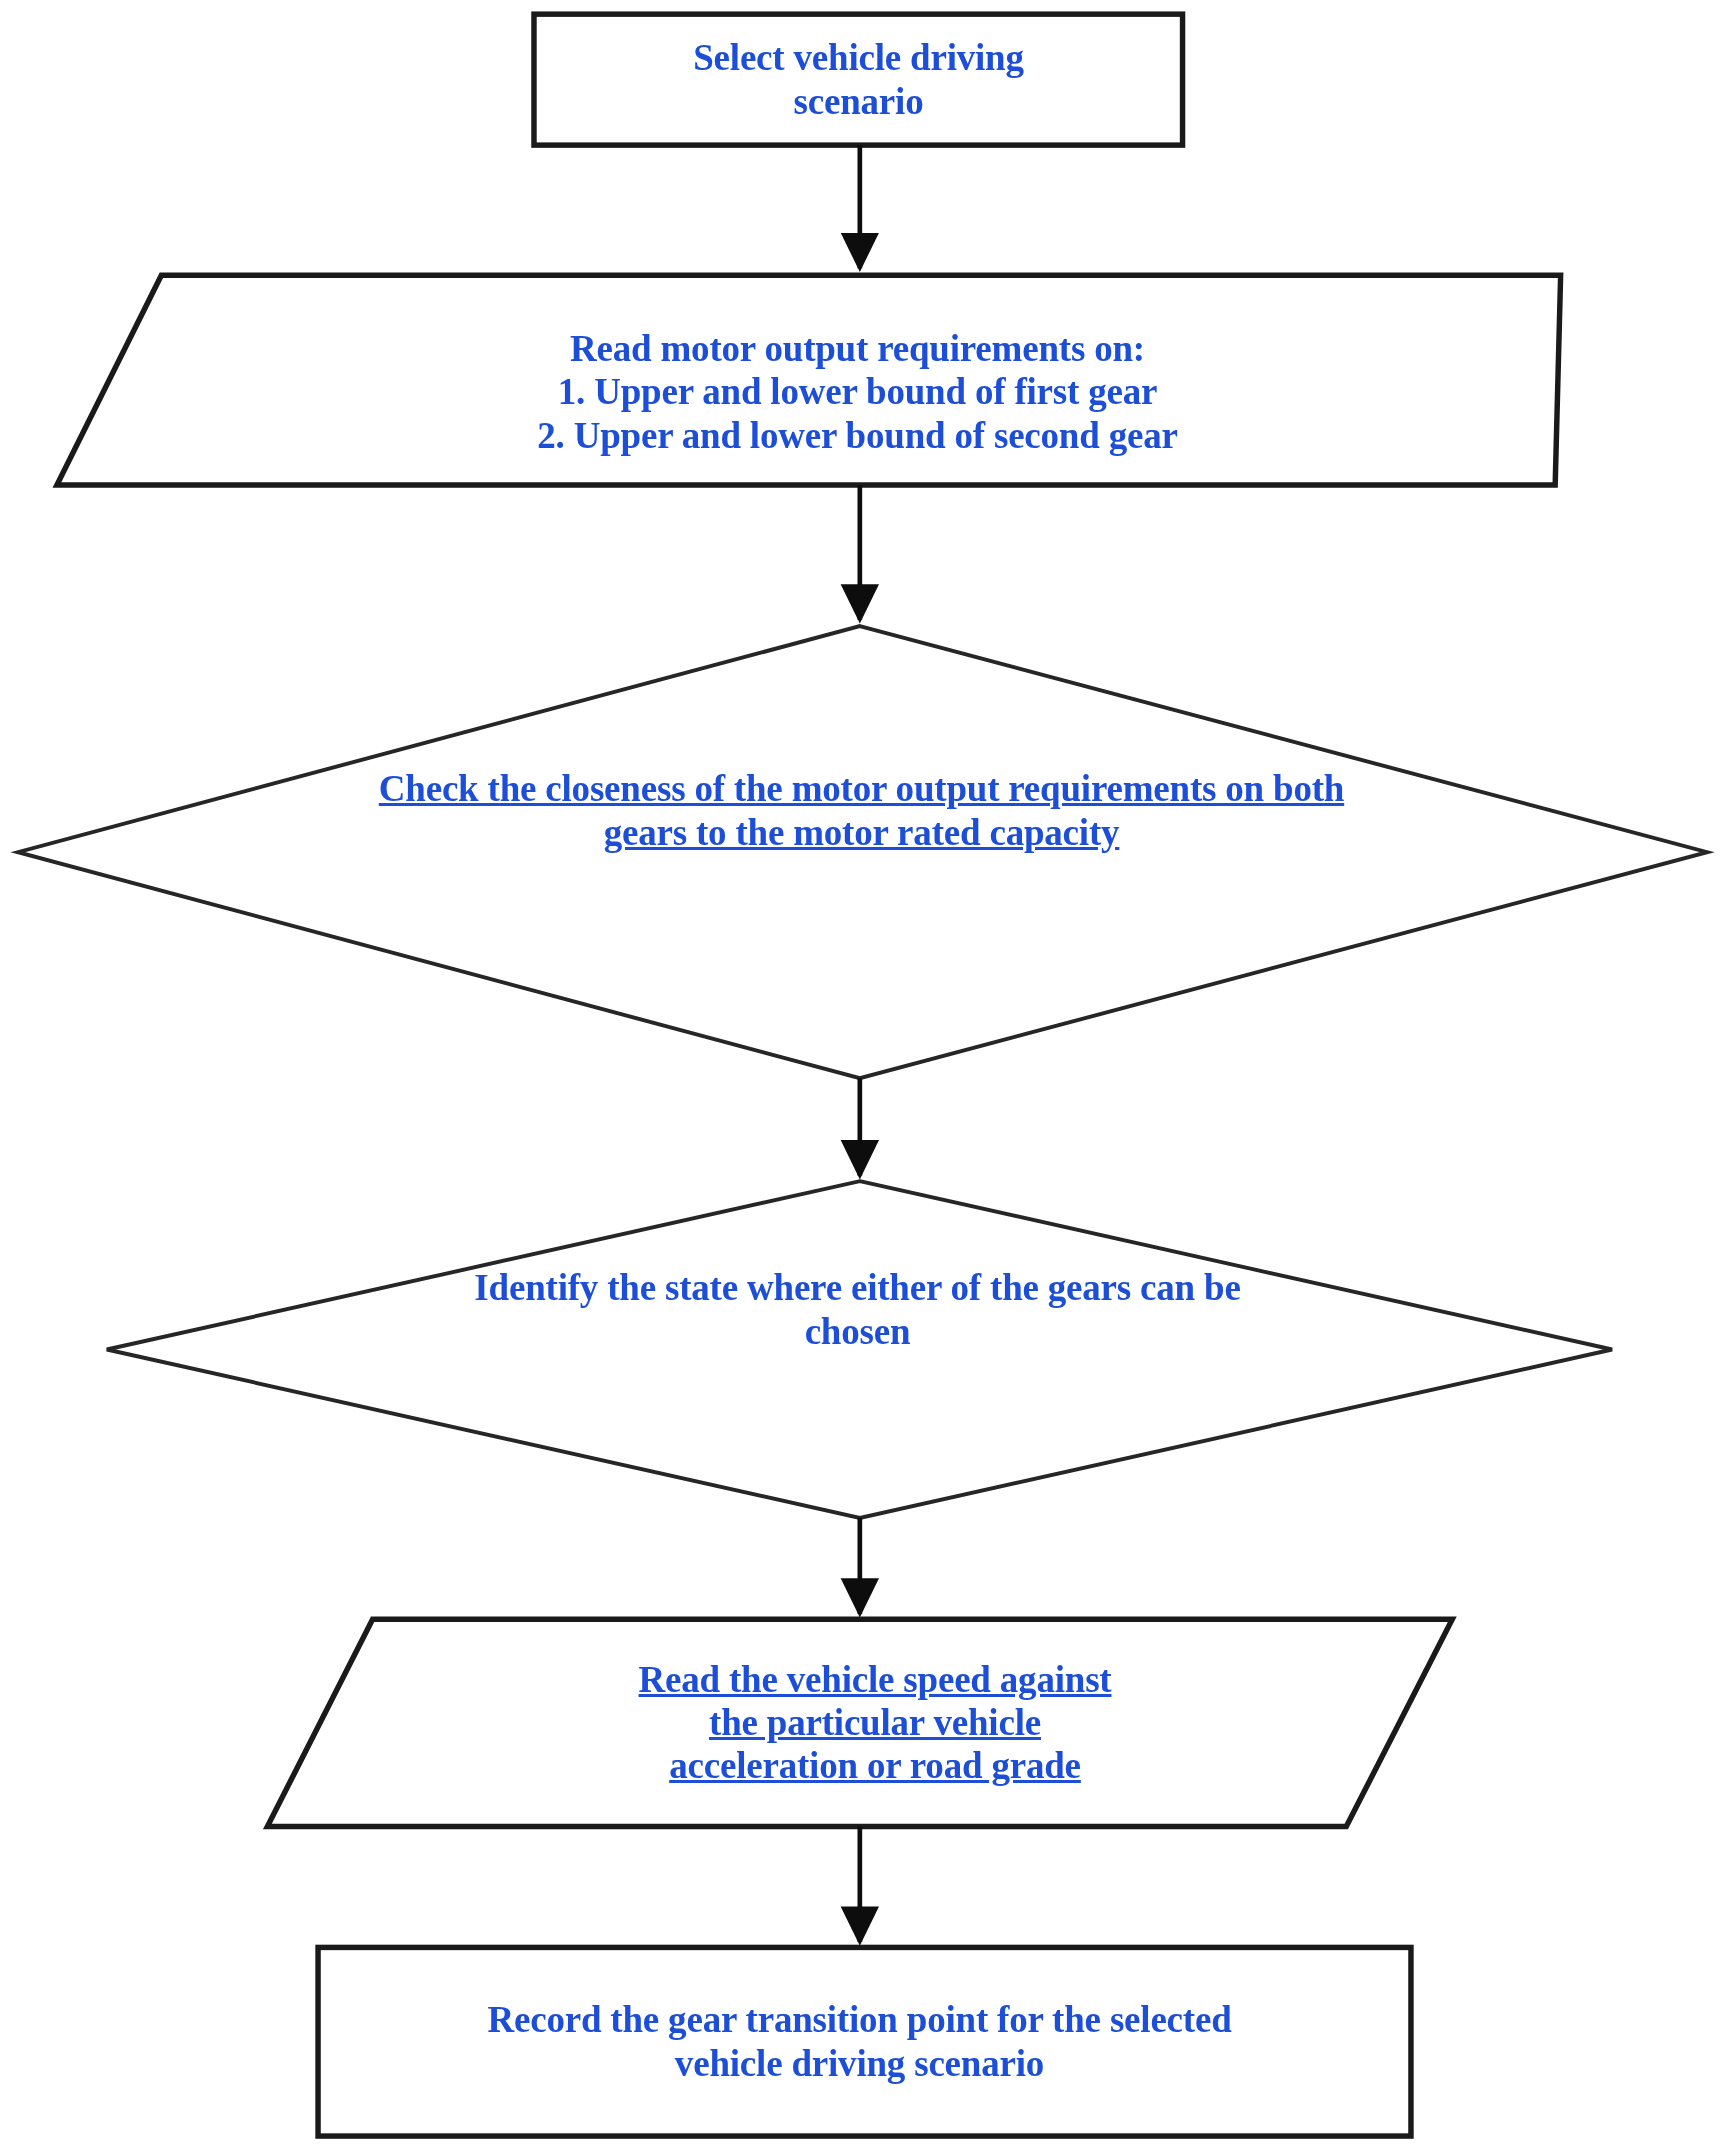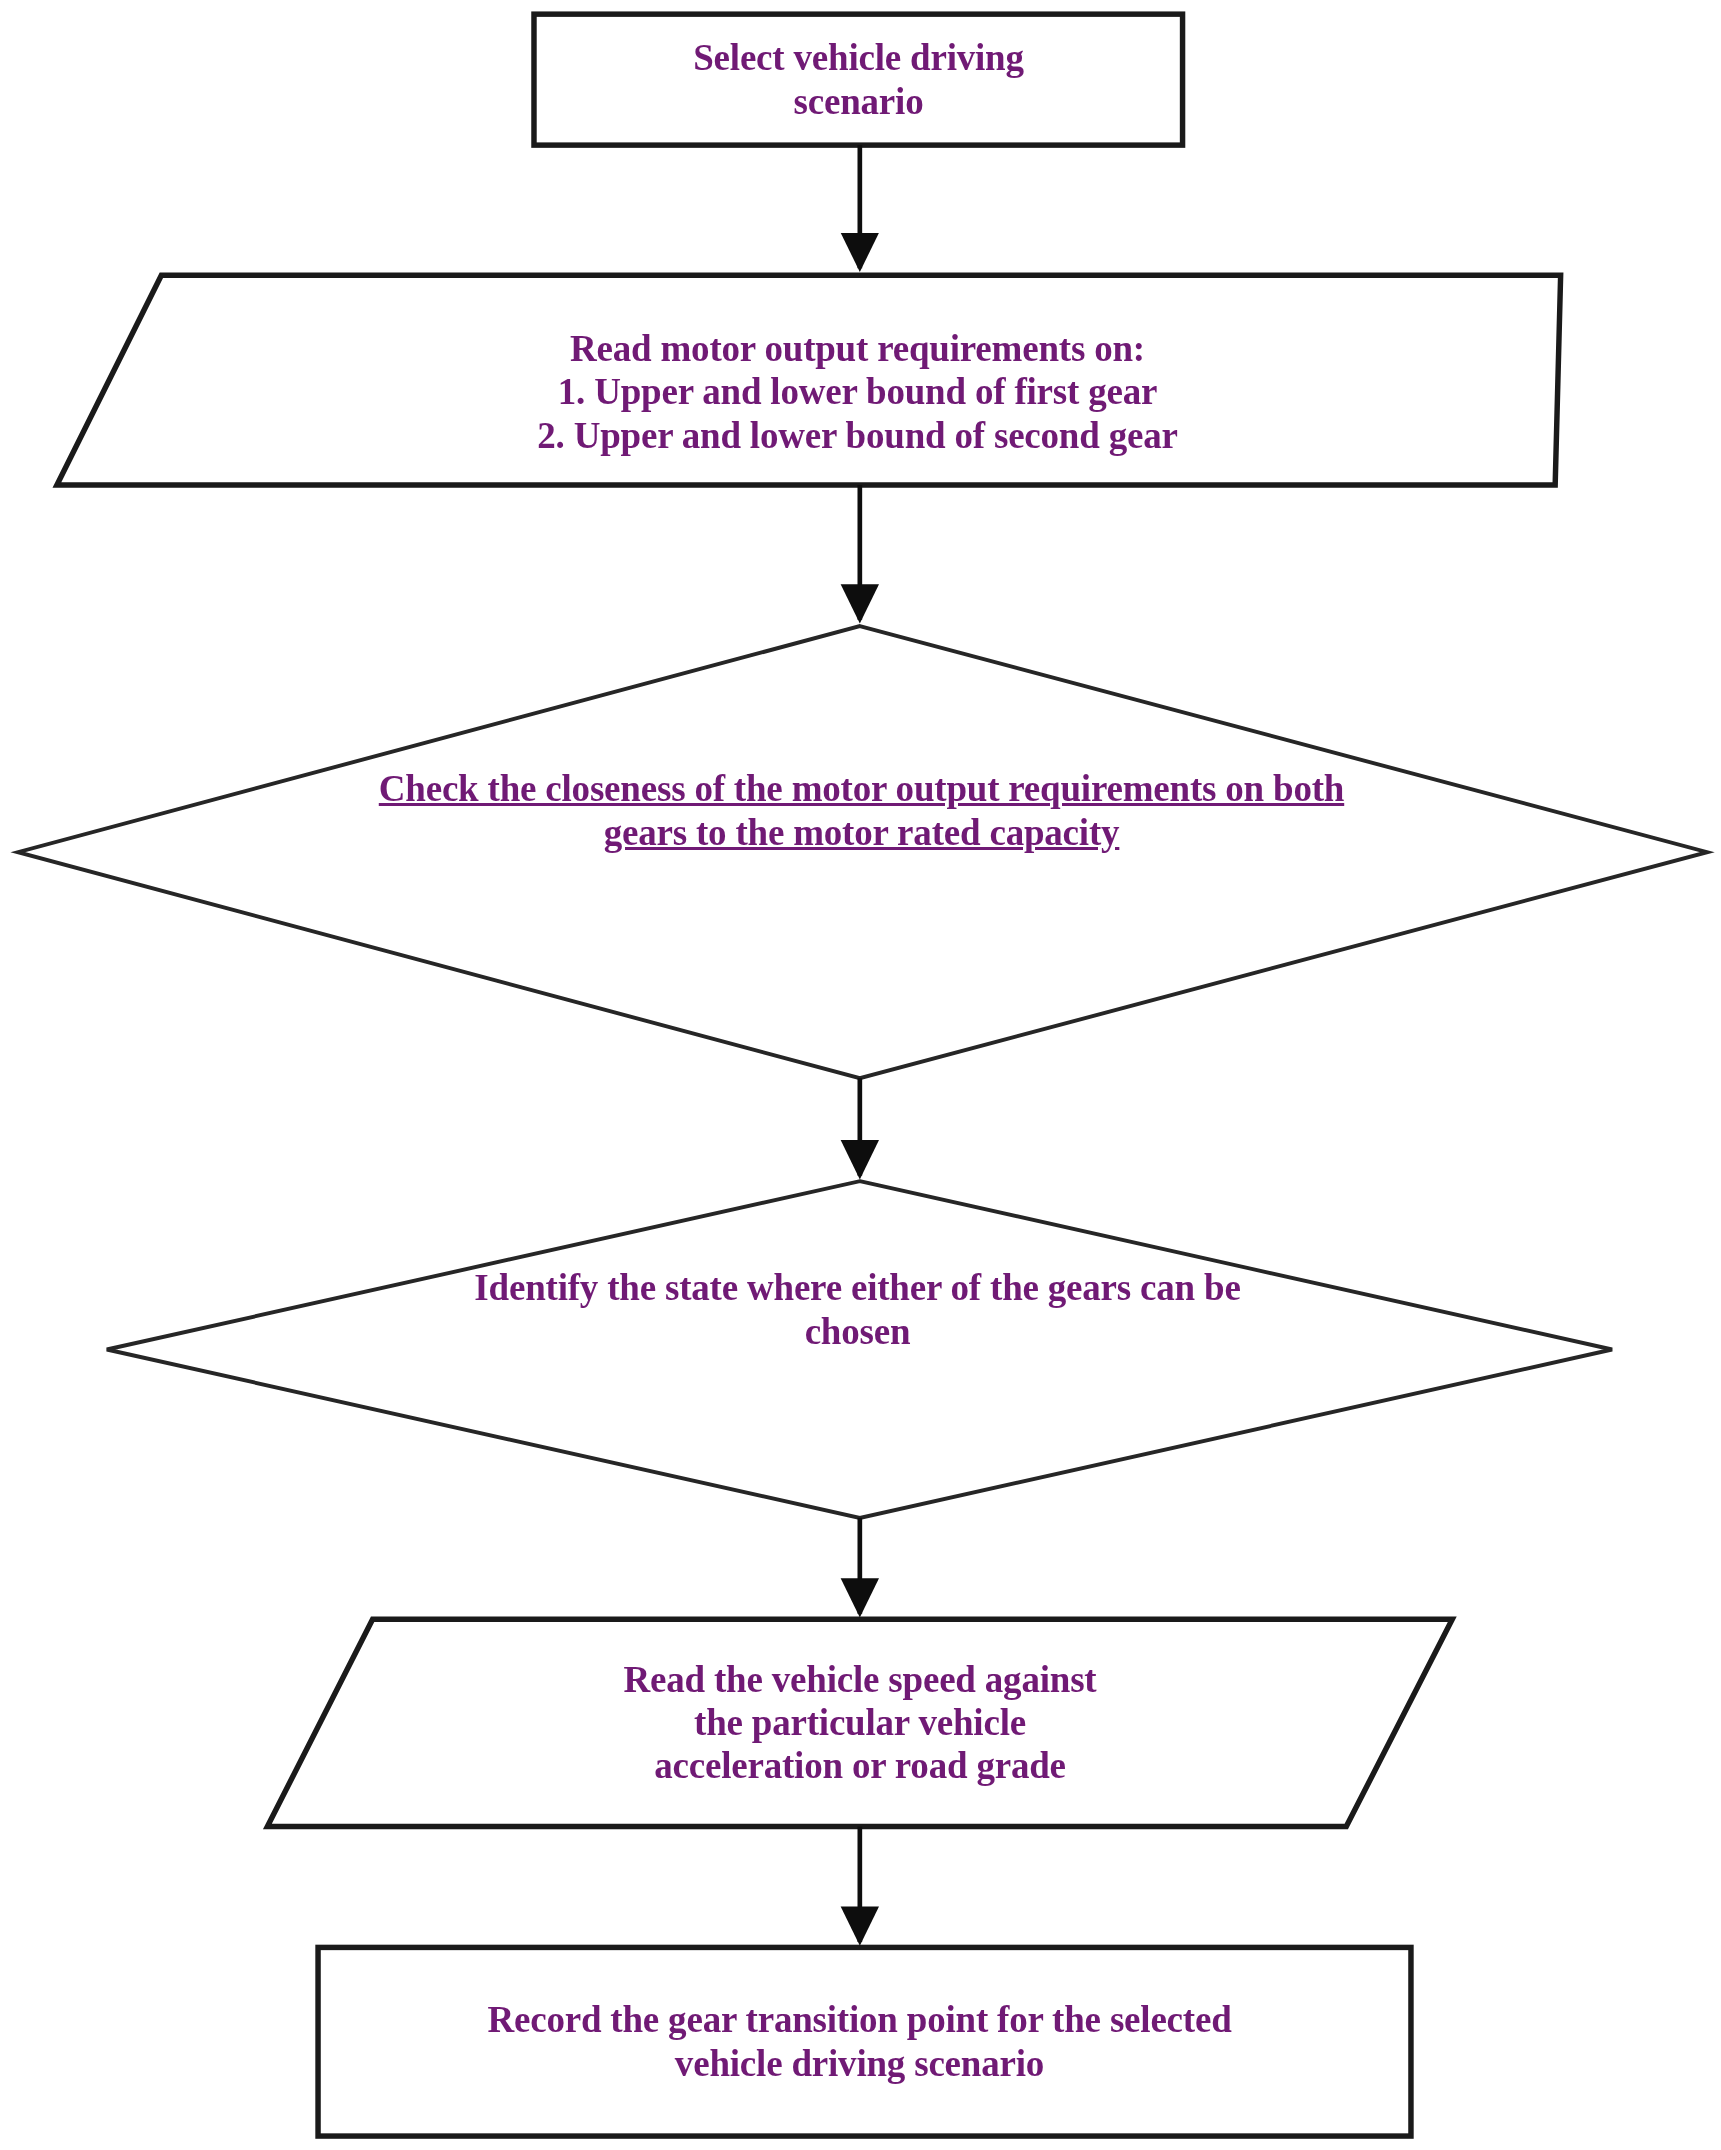--- a/index.html
+++ b/index.html
@@ -29,28 +29,28 @@
   .node-label {
     position: absolute;
     display: flex;
     align-items: center;
     justify-content: center;
     text-align: center;
     font-weight: 700;
     line-height: 1.17;
     white-space: pre-line;
     letter-spacing: -0.2px;
-    color: #701a75;
+    color: #1d4ed8;
     pointer-events: none;
   }
   .lbl-start       { left: 534px;  top: 14px;   width: 649px;  height: 131px; font-size: 37px; }
   .lbl-io1         { left: 117px;  top: 287px;  width: 1481px; height: 210px; font-size: 37px; }
   .lbl-decision1   { left: 47px;   top: 748px;  width: 1629px; height: 125px; font-size: 37px; text-decoration: underline; }
   .lbl-decision2   { left: 117px;  top: 1247px; width: 1481px; height: 125px; font-size: 37px; }
-  .lbl-io2         { left: 334px;  top: 1619px; width: 1052px; height: 207px; font-size: 37px; }
+  .lbl-io2         { left: 349px;  top: 1619px; width: 1052px; height: 207px; font-size: 37px; text-decoration: underline; }
   .lbl-end         { left: 313px;  top: 1947px; width: 1093px; height: 189px; font-size: 37px; }
 </style>
 </head>
 <body>
 
 <div id="flow-root">
 
   <svg id="flow-svg" viewBox="0 0 2209 2759">
     <defs>
       <marker id="arrowhead" markerWidth="9" markerHeight="9" refX="7.6" refY="4.5" orient="auto" markerUnits="strokeWidth">

